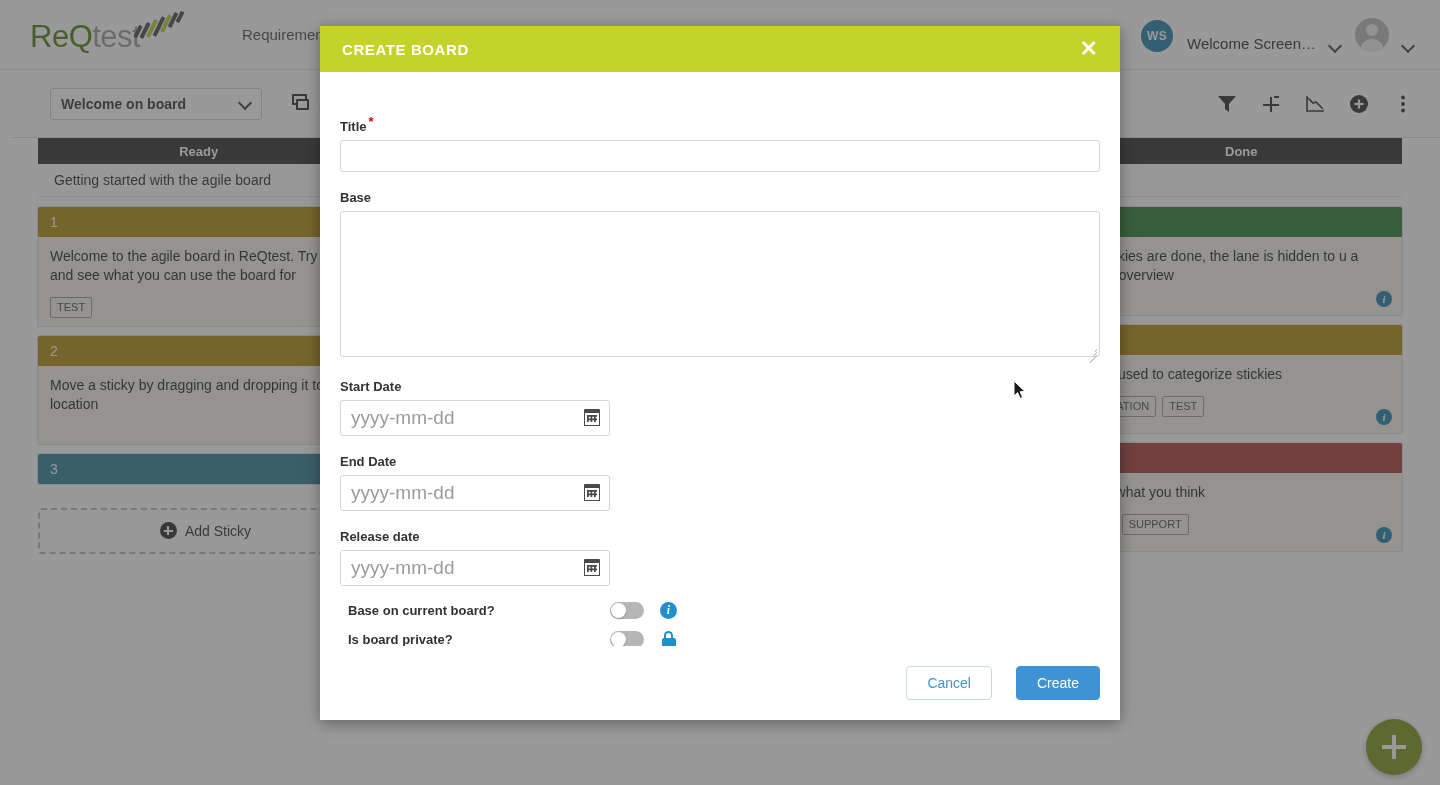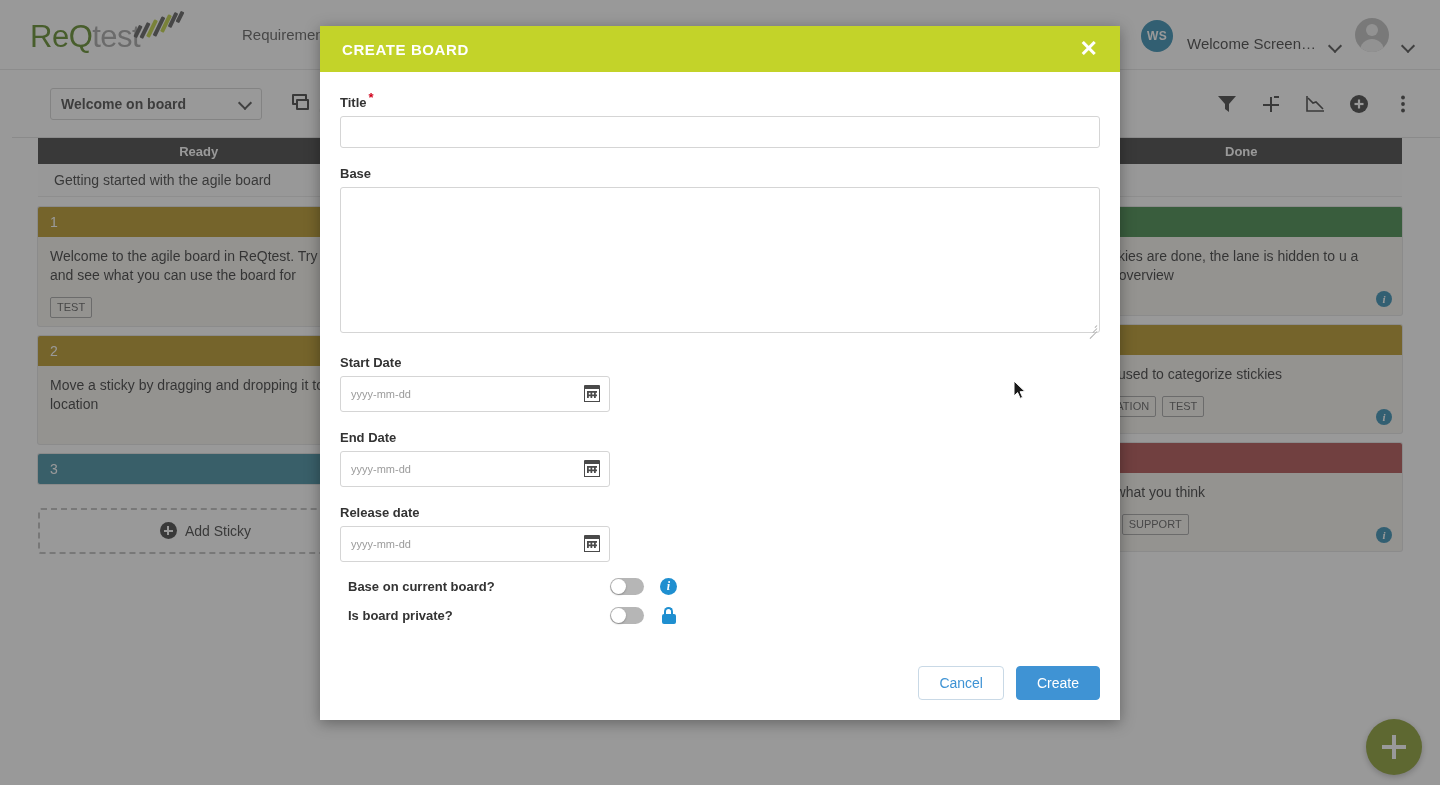--- a/index.html
+++ b/index.html
@@ -147,42 +147,42 @@
     position:absolute; left:320px; top:26px; width:800px; height:694px;
     background:#fff; box-shadow:0 3px 14px rgba(0,0,0,.35); display:flex; flex-direction:column;
   }
   .modal-head {
     height:46px; background:#c3d329; display:flex; align-items:center; padding:17px 22px;
   }
   .modal-title { color:#fff; font-size:15px; font-weight:bold; letter-spacing:0.6px; }
   .modal-close {
     margin-left:auto; color:#fff; font-size:22px; font-weight:bold; line-height:1; cursor:pointer;
   }
-  .modal-body { flex:1; padding:18px 20px 0 20px; overflow:hidden; }
+  .modal-body { flex:1; padding:42px 20px 0 20px; overflow:hidden; }
   .field { margin-bottom:16px; }
   .flabel { font-size:13px; color:#333; font-weight:bold; margin-bottom:6px; display:inline-block; }
   .req { color:#d0021b; font-size:13px; vertical-align:super; margin-left:2px; }
   .finput {
     width:760px; height:32px; border:1px solid #d5d5d5; border-radius:3px;
     padding:0 10px; font-size:14px; color:#333; background:#fff; outline:none;
     font-family:"Liberation Sans", sans-serif;
   }
   .ftextarea {
     width:760px; height:146px; border:1px solid #d5d5d5; border-radius:3px;
     padding:8px 10px; font-size:14px; color:#333; resize:none; outline:none;
     font-family:"Liberation Sans", sans-serif; position:relative;
   }
   .ta-wrap { position:relative; width:760px; }
   .ta-grip { position:absolute; right:3px; bottom:4px; width:11px; height:11px; pointer-events:none; }
   .ta-grip i { position:absolute; right:0; background:#b0b0b0; height:1px; transform:rotate(-45deg); transform-origin:right center; }
 
   .date-wrap { position:relative; width:270px; }
   .dinput {
     width:270px; height:36px; border:1px solid #d5d5d5; border-radius:3px;
-    padding:0 34px 0 10px; font-size:11px; color:#333; background:#fff; outline:none;
+    padding:0 34px 0 10px; font-size:19px; color:#333; background:#fff; outline:none;
     font-family:"Liberation Sans", sans-serif;
   }
   .dinput::placeholder { color:#9b9b9b; }
   .cal-icon { position:absolute; right:10px; top:9px; width:16px; height:17px; cursor:pointer; }
   .cal-icon .top { position:absolute; left:0; top:0; width:16px; height:4px; background:#4a4a4a; border-radius:1px 1px 0 0; }
   .cal-icon .grid { position:absolute; left:0; top:4px; width:16px; height:13px; border:1.5px solid #4a4a4a; border-top:none; background:#fff; }
   .cal-icon .grid::before {
     content:""; position:absolute; left:1.5px; top:2px; width:10px; height:7px;
     background:
       repeating-linear-gradient(to right, #4a4a4a 0 1.5px, transparent 1.5px 3.5px),
@@ -206,21 +206,21 @@
     font-family:"Liberation Serif", serif; font-style:italic;
   }
   .lock-blue { position:relative; width:17px; height:17px; }
   .lock-blue .shackle {
     position:absolute; left:4px; top:0; width:9px; height:8px;
     border:2px solid #1f8fd0; border-bottom:none; border-radius:5px 5px 0 0;
   }
   .lock-blue .body { position:absolute; left:1.5px; top:7px; width:14px; height:10px; background:#1f8fd0; border-radius:2px; }
 
   .modal-foot {
-    height:74px; display:flex; align-items:center; justify-content:flex-end; gap:12px;
+    height:74px; display:flex; align-items:center; justify-content:flex-end; gap:24px;
     padding:0 20px;
   }
   .btn { height:34px; border-radius:4px; font-size:14px; padding:0 20px; cursor:pointer; border:1px solid transparent; font-family:"Liberation Sans", sans-serif; }
   .btn-cancel { background:#fff; color:#3f93d4; border-color:#c9d9e6; }
   .btn-create { background:#3f93d4; color:#fff; border-color:#3f93d4; }
 
   .cursor { position:absolute; left:1014px; top:381px; width:14px; height:20px; pointer-events:none; }
 </style>
 </head>
 <body>

